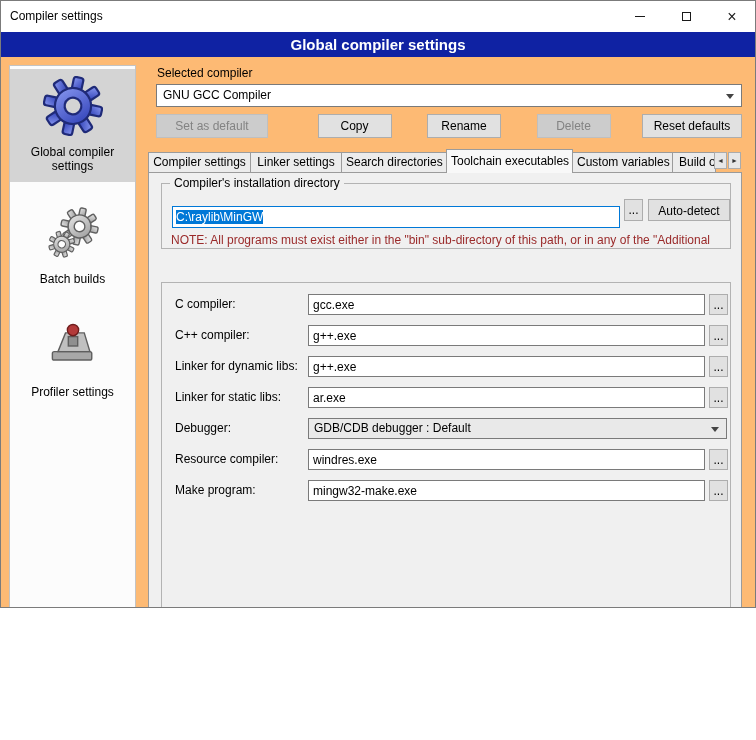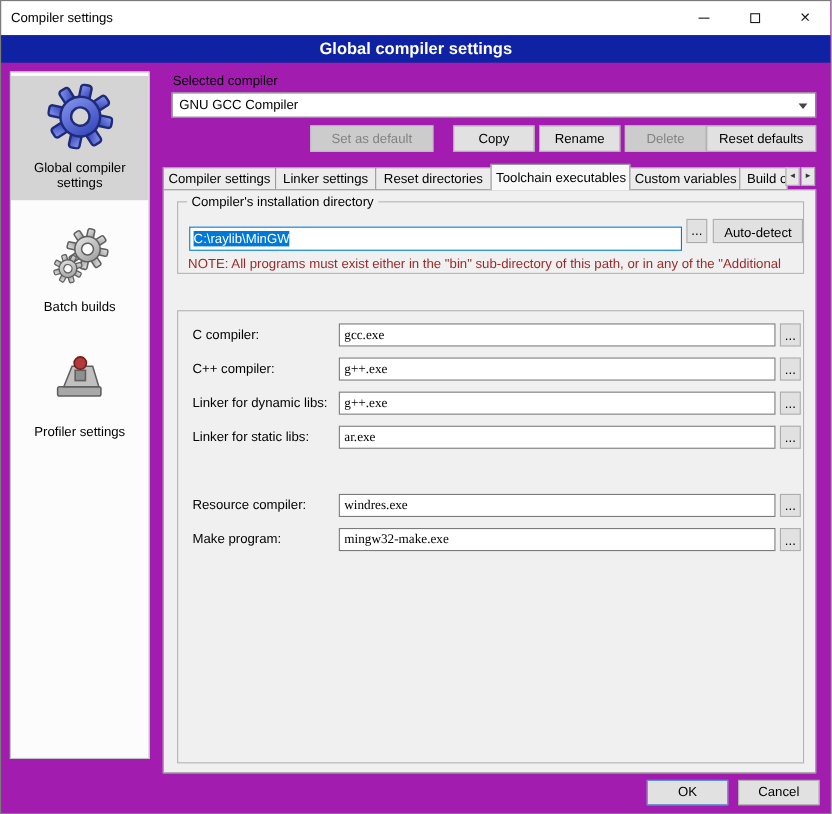--- a/index.html
+++ b/index.html
@@ -1,34 +1,34 @@
 <!DOCTYPE html>
 <html style="--header_bg: #0f22a3; --selection: #0078d7; --note: #9a2a2a;"><head>
 <meta charset="utf-8">
 <style>
 *{box-sizing:border-box;margin:0;padding:0}
 body{width:756px;height:740px;font-family:"Liberation Sans","DejaVu Sans",sans-serif;font-size:12px;color:#000;background:#fff}
-.window{position:relative;width:756px;height:740px;background:#a21caf;border:1px solid #7b7b7b;overflow:hidden}
+.window{position:relative;width:756px;height:608px;background:#fdba74;border:1px solid #7b7b7b;overflow:hidden}
 .titlebar{position:absolute;left:0;top:0;right:0;height:31px;background:#fff}
 .title{position:absolute;left:9px;top:8px;font-size:12px}
 .wincontrols{position:absolute;right:0;top:0;height:31px;display:flex}
 .wbtn{width:46px;height:31px;display:flex;align-items:center;justify-content:center;color:#1a1a1a;cursor:default}
 .glyph-min{width:10px;height:1px;background:#1a1a1a}
 .glyph-max{width:9px;height:9px;border:1px solid #1a1a1a}
 .wbtn.close{font-size:16px;line-height:16px}
 .banner{position:absolute;left:0;top:31px;right:0;height:25px;background:var(--header_bg,#0f22a3);color:#fff;font-weight:bold;font-size:15px;text-align:center;line-height:25px}
 .sidebar{position:absolute;left:8px;top:64px;width:127px;height:625px;background:#fcfcfc;border:1px solid #c3c3c3;padding-top:3px}
 .side-item{width:100%;padding:5px 2px 9px;text-align:center;margin-bottom:14px;cursor:default}
 .side-item.selected{background:#d4d4d4}
 .side-icon{height:64px;display:flex;align-items:center;justify-content:center}
 .side-label{margin-top:7px;line-height:14px}
 .sec-label{position:absolute;left:156px;top:65px}
 .combo{position:absolute;left:155px;top:83px;width:586px;height:23px;background:#fff;border:1px solid #7a7a7a;line-height:21px;padding:0 22px 0 6px;white-space:nowrap;overflow:hidden}
 .arr-down{position:absolute;right:7px;top:9px;width:0;height:0;border:solid transparent;border-width:5px 4px 0 4px;border-top-color:#444}
-.btnrow{position:absolute;left:155px;top:113px;width:586px;height:24px;display:flex;justify-content:flex-end;align-items:center}
+.btnrow{position:absolute;left:155px;top:113px;width:586px;height:24px;display:flex;justify-content:space-between;align-items:center}
 .btn{height:24px;border:1px solid #adadad;background:#e1e1e1;font-size:12px;text-align:center;line-height:22px;font-family:inherit;cursor:default;overflow:hidden;white-space:nowrap}
 .btn.disabled{background:#cccccc;border-color:#bfbfbf;color:#838383}
 .tabstrip{position:absolute;left:147px;top:148px;width:594px;height:23px;display:flex;align-items:flex-end}
 .tab{height:20px;border:1px solid #9b9b9b;border-bottom:none;background:#ececec;text-align:center;line-height:19px;overflow:hidden;white-space:nowrap;margin-right:-1px;padding:0 4px;cursor:default}
 .tab.active{height:24px;background:#f8f8f8;margin-bottom:-1px;z-index:3;position:relative;line-height:23px}
 .tabarrows{position:absolute;right:1px;top:3px;display:flex;gap:1px;z-index:4}
 .tarr{width:13px;height:17px;border:1px solid #ababab;background:#e7e7e7;font-size:7px;line-height:15px;text-align:center;color:#333;cursor:default}
 .tabpage{position:absolute;left:147px;top:171px;width:594px;height:531px;background:#f0f0f0;border:1px solid #9b9b9b}
 .groupbox{position:absolute;left:12px;top:10px;width:570px;height:66px;border:1px solid #b3b3b3}
 .gb-title{position:absolute;left:8px;top:-8px;background:#f0f0f0;padding:0 4px}
@@ -36,21 +36,21 @@
 .dir-input .selection{background:var(--selection,#0078d7);color:#fff}
 .dots{position:absolute;width:19px;height:22px;border:1px solid #adadad;background:#e1e1e1;text-align:center;line-height:17px;font-family:inherit;font-size:12px;cursor:default}
 .autodetect{position:absolute;left:486px;top:15px;width:82px;height:22px}
 .note{position:absolute;left:22px;top:60px;width:578px;white-space:nowrap;overflow:hidden;color:var(--note,#9a2a2a);z-index:5}
 .subtabs{position:absolute;left:12px;top:86px;height:23px;display:flex;align-items:flex-end}
 .subtab{height:20px;border:1px solid #9b9b9b;border-bottom:none;background:#e5e5e5;line-height:19px;padding:0 10px;margin-right:-1px;white-space:nowrap;cursor:default}
 .subtab.active{height:23px;background:#f4f4f4;margin-bottom:-1px;z-index:3;position:relative;line-height:22px}
 .innerpage{position:absolute;left:12px;top:109px;width:570px;height:412px;border:1px solid #b3b3b3;background:#f0f0f0}
 .frow{position:absolute;left:0;width:100%;height:21px}
 .flabel{position:absolute;left:13px;top:0;line-height:21px;white-space:nowrap}
-.finput{position:absolute;left:146px;top:0;width:397px;height:21px;border:1px solid #7a7a7a;background:#fff;font-family:Liberation Serif, serif;font-size:12px;padding:0 4px}
+.finput{position:absolute;left:146px;top:0;width:397px;height:21px;border:1px solid #7a7a7a;background:#fff;font-family:Liberation Sans, sans-serif;font-size:12px;padding:0 4px}
 .fdots{left:547px;top:0;height:21px;line-height:16px}
 .fcombo{position:absolute;left:146px;top:0;width:419px;height:21px;border:1px solid #7a7a7a;background:#e9e9e9;line-height:19px;padding:0 20px 0 5px;white-space:nowrap;overflow:hidden;cursor:default}
 .fcombo .arr-down{top:8px}
 .footbtn{position:absolute;top:708px;width:74px;height:23px;line-height:21px}
 .okbtn{left:587px;border-color:#5e94ce}
 .cancelbtn{left:670px}
 </style>
 </head>
 <body>
 
@@ -145,21 +145,21 @@
     <button class="btn disabled" style="width:112px">Set as default</button>
     <button class="btn" style="width:74px;margin-left:18px">Copy</button>
     <button class="btn" style="width:74px;margin-left:4px">Rename</button>
     <button class="btn disabled" style="width:74px;margin-left:4px">Delete</button>
     <button class="btn" style="width:100px;">Reset defaults</button>
   </div>
 
   <div class="tabstrip">
     <div class="tab" style="width:103px">Compiler settings</div>
     <div class="tab" style="width:92px">Linker settings</div>
-    <div class="tab" style="width:106px">Reset directories</div>
+    <div class="tab" style="width:106px">Search directories</div>
     <div class="tab active" style="width:127px">Toolchain executables</div>
     <div class="tab" style="width:101px">Custom variables</div>
     <div class="tab" style="width:44px;text-align:left;padding-left:6px">Build options</div>
     <div class="tabarrows">
       <div class="tarr">◄</div>
       <div class="tarr">►</div>
     </div>
   </div>
 
   <div class="tabpage">
@@ -195,20 +195,27 @@
         <input class="finput" value="g++.exe" style="">
         <button class="dots fdots">...</button>
       </div>
 
       <div class="frow" style="top:104px">
         <span class="flabel">Linker for static libs:</span>
         <input class="finput" value="ar.exe" style="">
         <button class="dots fdots">...</button>
       </div>
 
+      <div class="frow" style="top:135px">
+        <span class="flabel">Debugger:</span>
+        <div class="fcombo">
+          <span>GDB/CDB debugger : Default</span>
+          <span class="arr-down"></span>
+        </div>
+      </div>
 
       <div class="frow" style="top:166px">
         <span class="flabel">Resource compiler:</span>
         <input class="finput" value="windres.exe" style="">
         <button class="dots fdots">...</button>
       </div>
 
       <div class="frow" style="top:197px">
         <span class="flabel">Make program:</span>
         <input class="finput" value="mingw32-make.exe" style="">

